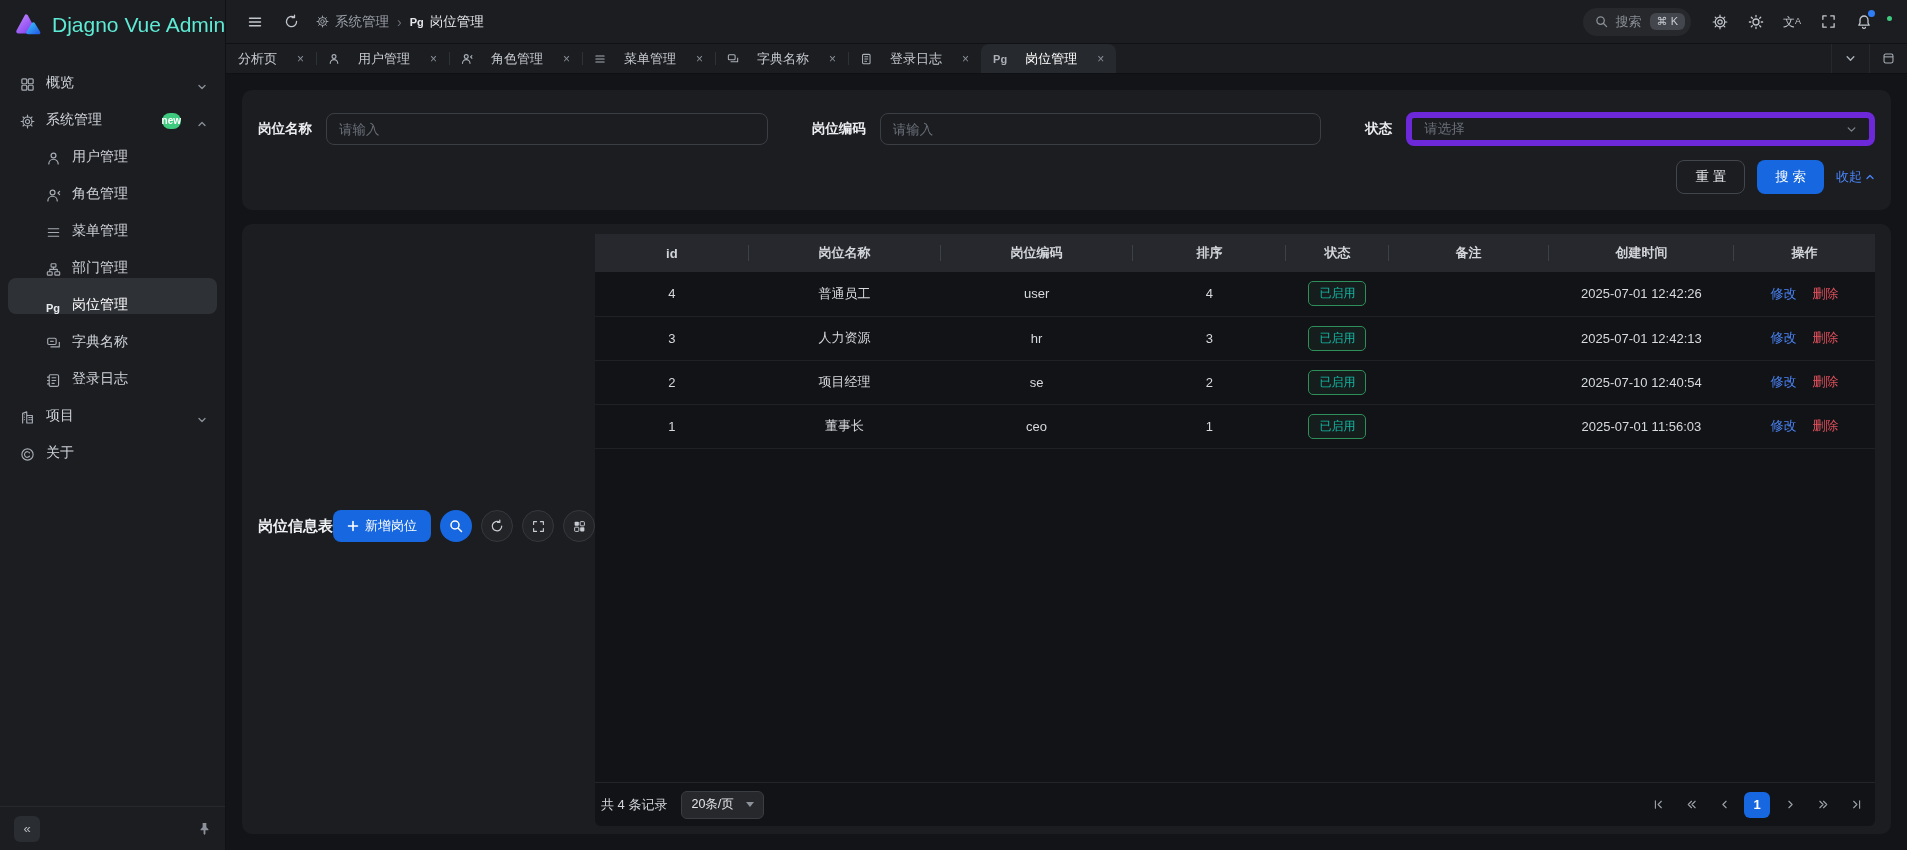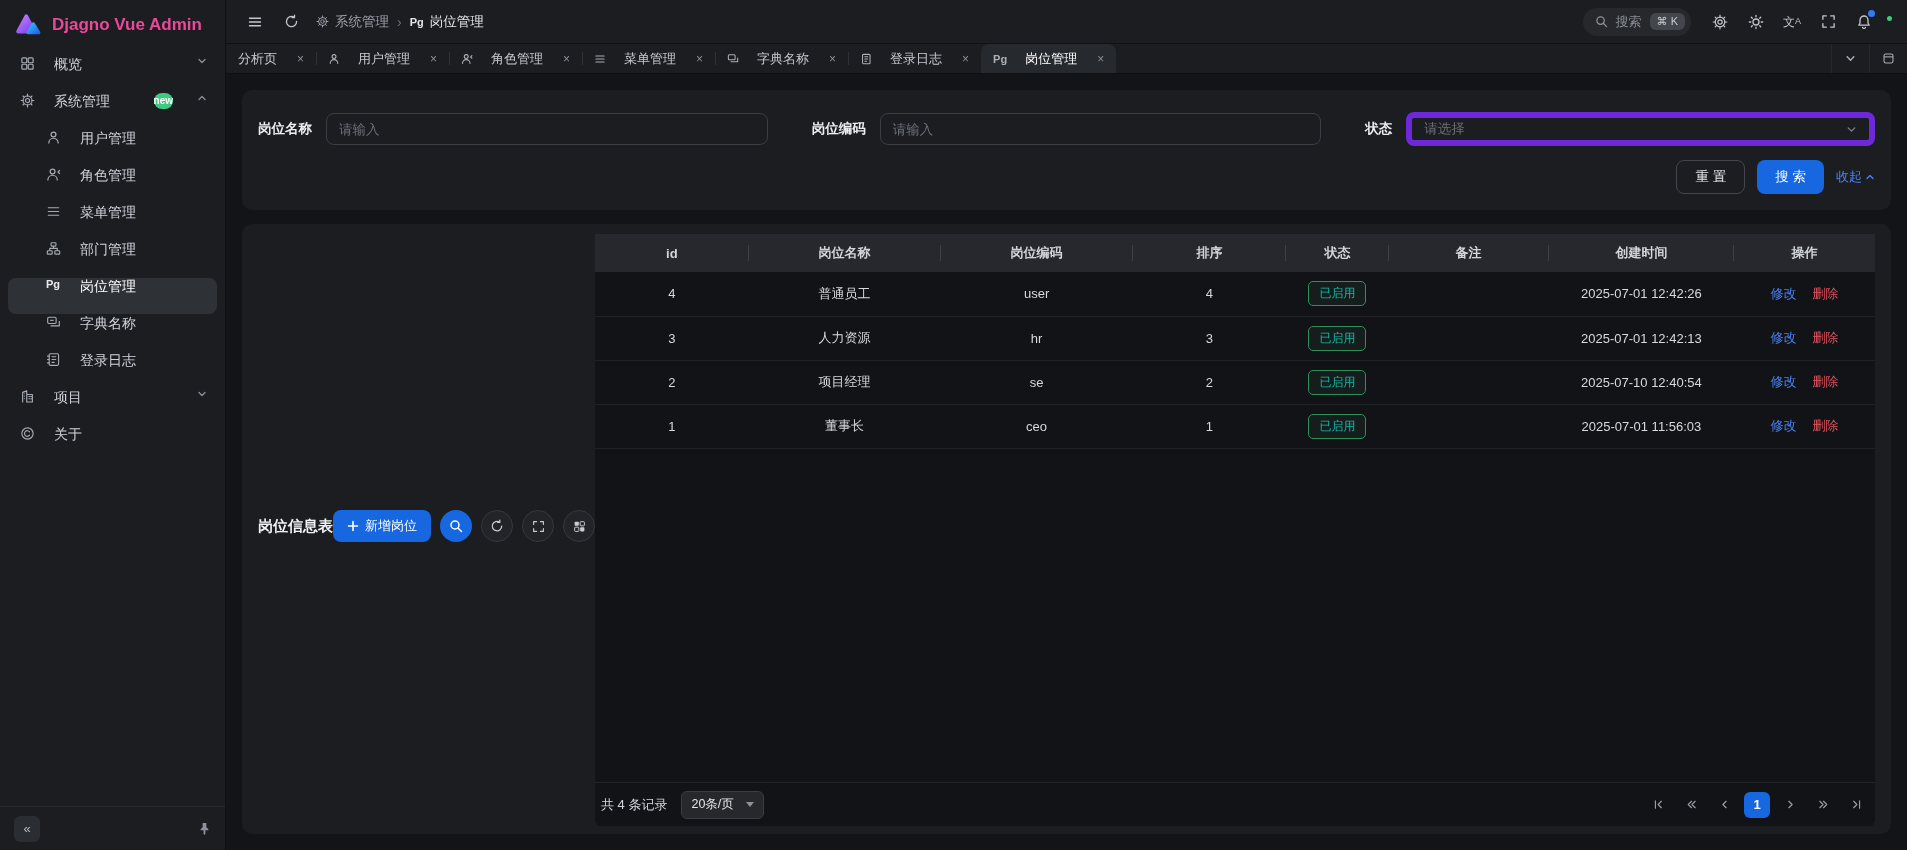--- a/index.html
+++ b/index.html
@@ -8,23 +8,23 @@
     background:#131418;
     font-family:"Liberation Sans","DejaVu Sans",sans-serif;
     color:#d8dbdf; font-size:14px;
   }
   .app { display:flex; width:1907px; height:850px; }
 
   
   .sidebar { width:226px; background:#1b1d21; border-right:1px solid #101114;
              display:flex; flex-direction:column; flex-shrink:0; }
   .logo-row { height:50px; display:flex; align-items:center; gap:10px; padding:0 16px; flex-shrink:0; }
-  .logo-title { font-size:17px; font-weight:bold; color:#ec4899; white-space:nowrap; }
+  .logo-title { font-size:21px; font-weight:normal; color:#5eead4; white-space:nowrap; }
   .nav { flex:1; padding:6px 8px 0; overflow:hidden; }
-  .nav-item { height:36px; margin-bottom:1px; display:flex; align-items:flex-start; gap:18px;
+  .nav-item { height:36px; margin-bottom:1px; display:flex; align-items:flex-end; gap:10px;
               padding:0 10px; border-radius:8px; color:#cfd3d9; font-size:14px; cursor:pointer; }
   .nav-item.child { padding-left:36px; }
   .nav-item.active { background:#2e3136; color:#ffffff; }
   .nicon { width:18px; display:flex; justify-content:center; align-items:center; color:#a7acb4; flex-shrink:0; }
   .nav-item.active .nicon { color:#e8eaed; }
   .pg-glyph { font-size:11px; font-weight:bold; letter-spacing:0; }
   .chev { margin-left:auto; color:#8b9099; display:flex; align-items:center; }
   .chev.inline { margin-left:6px; }
   .badge-new { margin-left:auto; background:#3ecb80; color:#fff; font-size:10px; font-weight:bold;
                padding:2px 0; border-radius:999px; line-height:1.2; }

